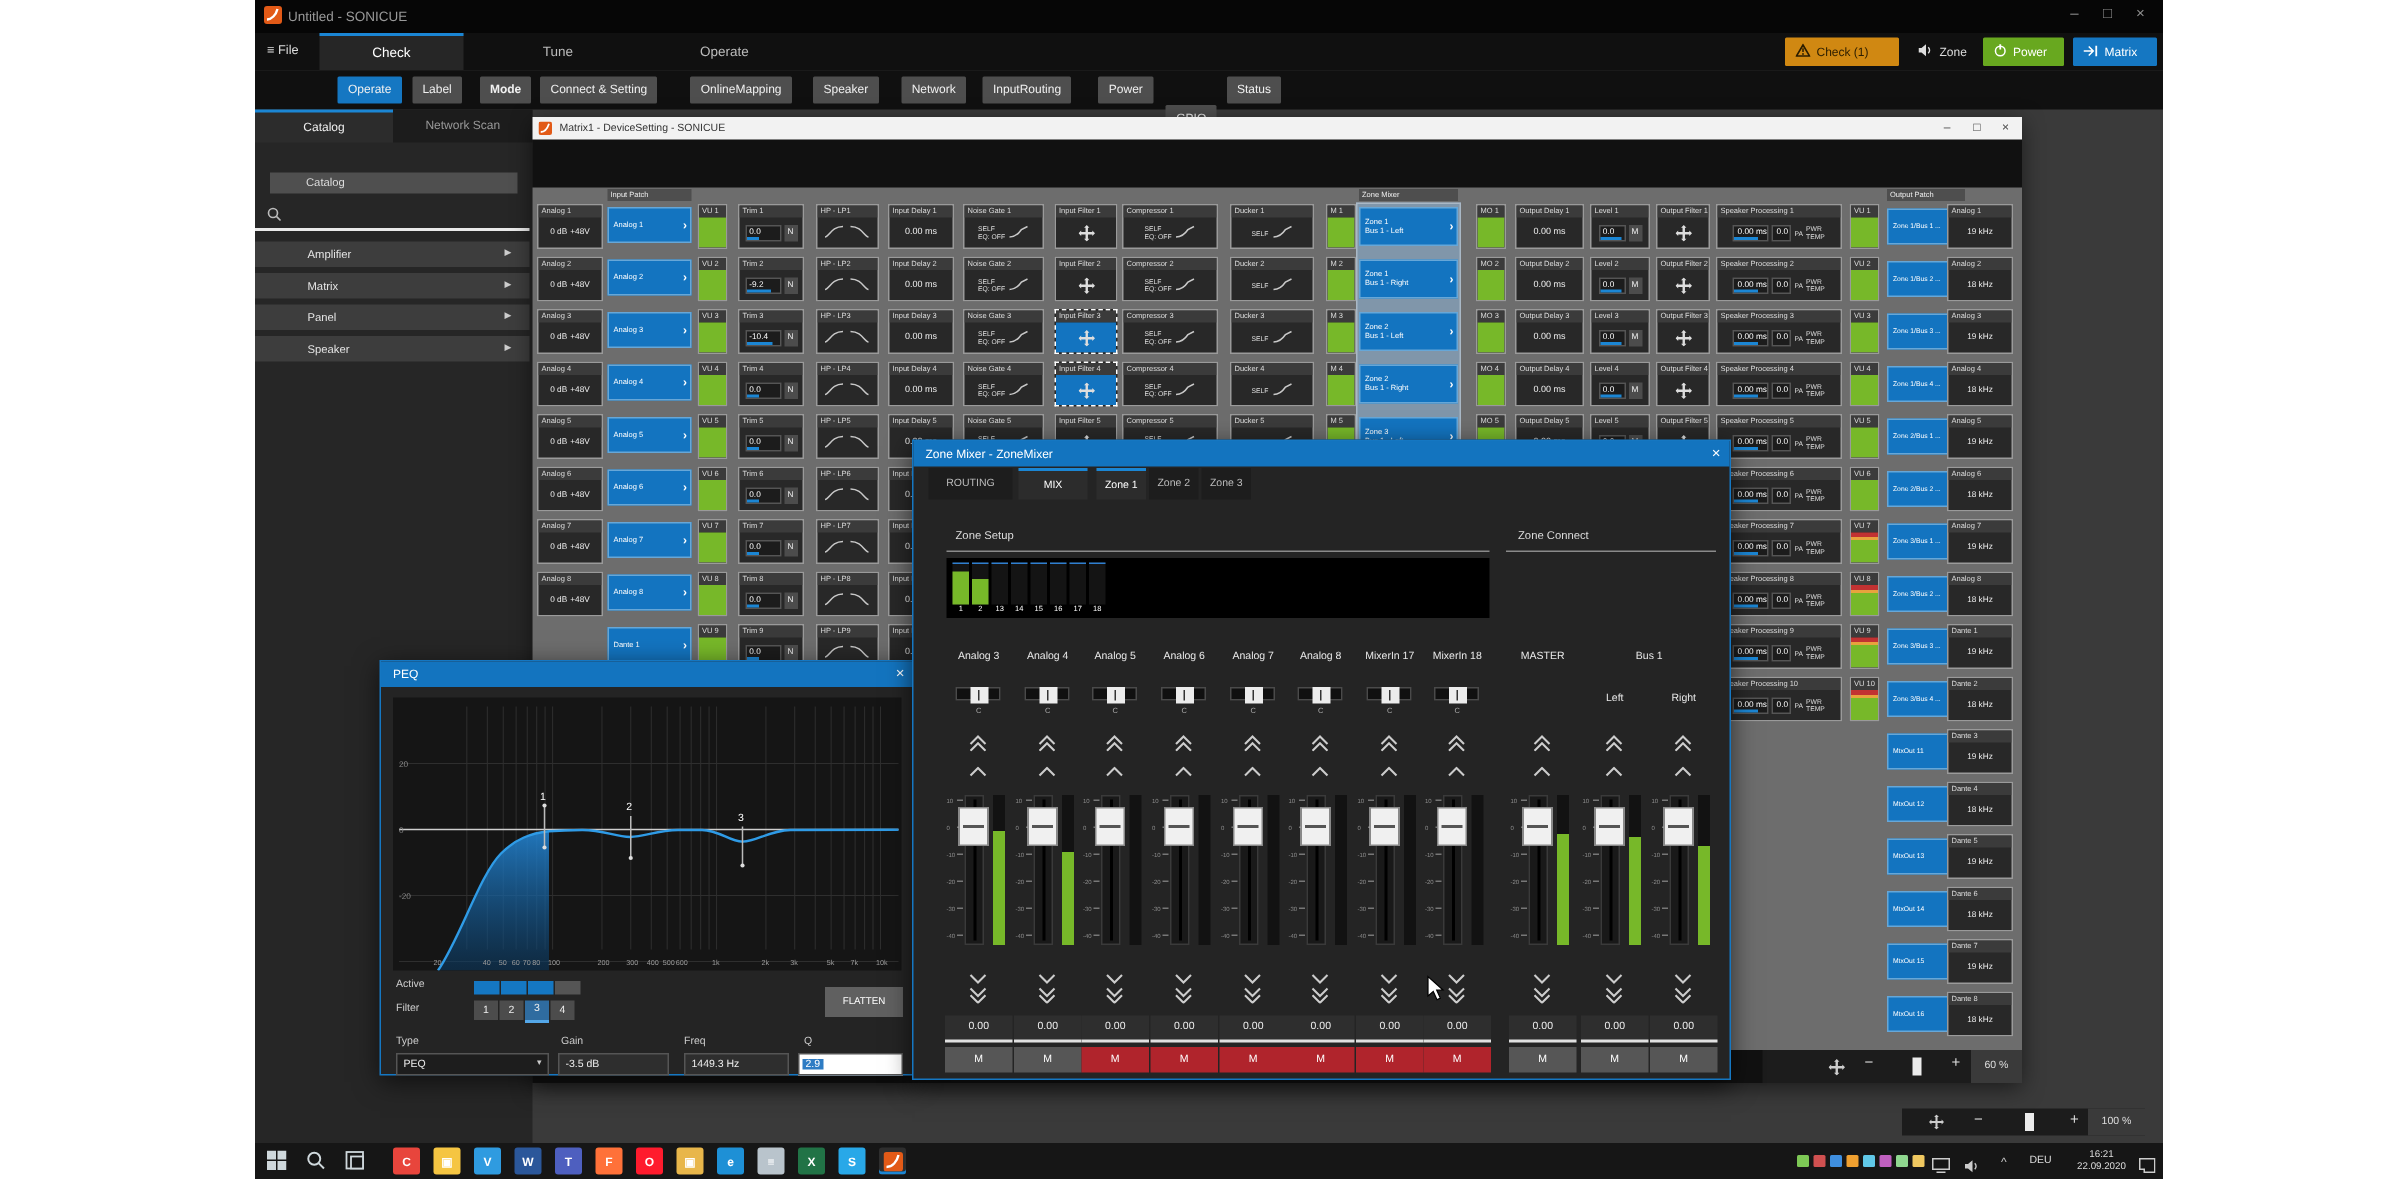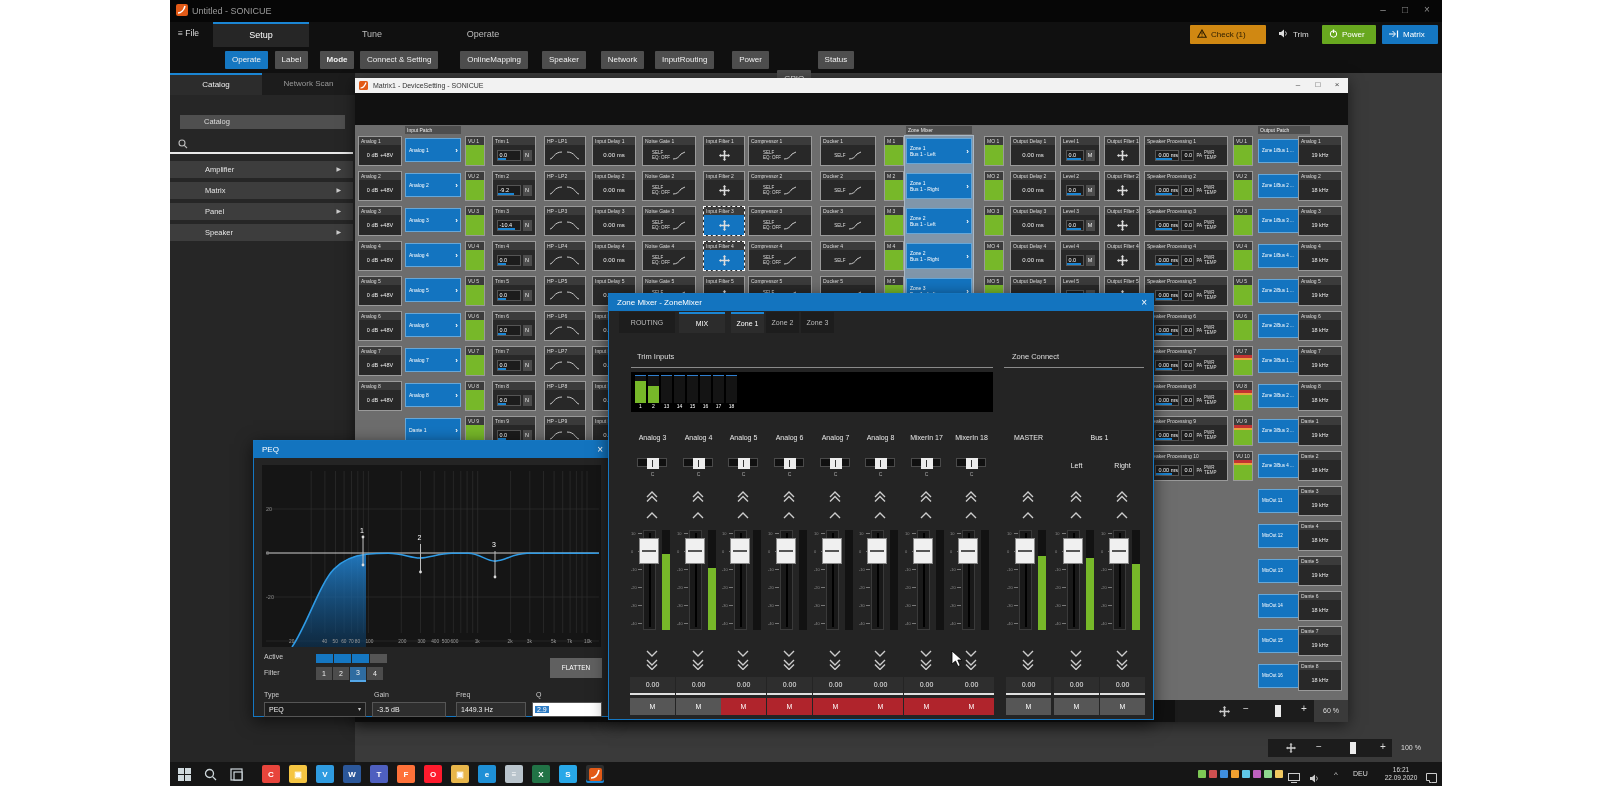--- a/index.html
+++ b/index.html
@@ -127,38 +127,38 @@
     </span>
     <span class="ttl">Untitled - SONICUE</span>
     <span class="winbtn" style="right:52px;">–</span>
     <span class="winbtn" style="right:30px;">□</span>
     <span class="winbtn" style="right:8px;">×</span>
   </div>
 
   <div class="menubar">
     <span class="filebtn"><span>≡</span> <span>File</span></span>
     <div id="menu-tabs">
-          <div class="mtab active" style="left: 43px; top: 0px; width: 96px; height: 25px; position: absolute;">Setup</div>
+          <div class="mtab active" style="left: 43px; top: 0px; width: 96px; height: 25px; position: absolute;">Check</div>
           <div class="mtab" style="left: 139px; top: 0px; width: 126px; height: 25px; position: absolute;">Tune</div>
           <div class="mtab" style="left: 265px; top: 0px; width: 96px; height: 25px; position: absolute;">Operate</div>
         </div>
     <div class="topbtn" style="left:1020px;width:76px;background:#d08812;color:#2b1d00;">
       <span><svg width="10" height="9">
               <path d="M5 1 L9.3 8.3 H0.7 Z" fill="none" stroke="#2b1d00" stroke-width="1.1"></path>
               <line x1="5" y1="3.2" x2="5" y2="5.6" stroke="#2b1d00" stroke-width="1"></line>
               <circle cx="5" cy="7" r="0.6" fill="#2b1d00"></circle>
             </svg></span>
       <span>Check (1)</span>
     </div>
     <div class="topbtn" style="left:1102px;width:44px;color:#ddd;">
       <span><svg width="10" height="9">
               <path d="M0 3v3h2l3 2.5v-8L2 3z" fill="#ddd"></path>
               <path d="M6.5 2.5a3 3 0 010 4" stroke="#ddd" fill="none" stroke-width="0.9"></path>
             </svg></span>
-      <span>Trim</span>
+      <span>Zone</span>
     </div>
     <div class="topbtn" style="left:1152px;width:54px;background:#68a81f;">
       <span><svg width="9" height="9">
               <circle cx="4.5" cy="5" r="3.2" stroke="#fff" fill="none" stroke-width="1"></circle>
               <line x1="4.5" y1="0.5" x2="4.5" y2="4" stroke="#fff" stroke-width="1.2"></line>
             </svg></span>
       <span>Power</span>
     </div>
     <div class="topbtn" style="left:1212px;width:56px;background:#1577c2;">
       <span><svg width="10" height="8">
@@ -1779,21 +1779,21 @@
       <span class="ttl">Zone Mixer - ZoneMixer</span>
       <span class="dlgclose">×</span>
     </div>
     <div id="zm-tabs">
           <div class="zmtab" style="left: 10px; top: 18px; width: 56px; height: 21px; position: absolute;">ROUTING</div>
           <div class="zmtab active" style="left: 70px; top: 18px; width: 46px; height: 21px; position: absolute;">MIX</div>
           <div class="zmtab active" style="left: 122px; top: 18px; width: 33px; height: 21px; position: absolute;">Zone 1</div>
           <div class="zmtab" style="left: 157px; top: 18px; width: 33px; height: 21px; position: absolute;">Zone 2</div>
           <div class="zmtab" style="left: 192px; top: 18px; width: 33px; height: 21px; position: absolute;">Zone 3</div>
         </div>
-    <span class="seclabel" style="left:28px;top:58px;">Trim Inputs</span>
+    <span class="seclabel" style="left:28px;top:58px;">Zone Setup</span>
     <div class="secline" style="left:22px;top:73px;width:362px;"></div>
     <span class="seclabel" style="left:403px;top:58px;">Zone Connect</span>
     <div class="secline" style="left:395px;top:73px;width:140px;"></div>
     <div class="meterbridge" style="left:22px;top:78px;width:362px;height:40px;" id="zm-bridge">
           <div class="mbslot" style="left: 4px; top: 3px; width: 11px; height: 27px; position: absolute;">
             <div></div>
             <i style="height: 21.6px;"></i>
           </div>
           <div class="mblabel" style="left: 4px; top: 31px; width: 11px; height: 7px; position: absolute;">1</div>
           <div class="mbslot" style="left: 17px; top: 3px; width: 11px; height: 27px; position: absolute;">

